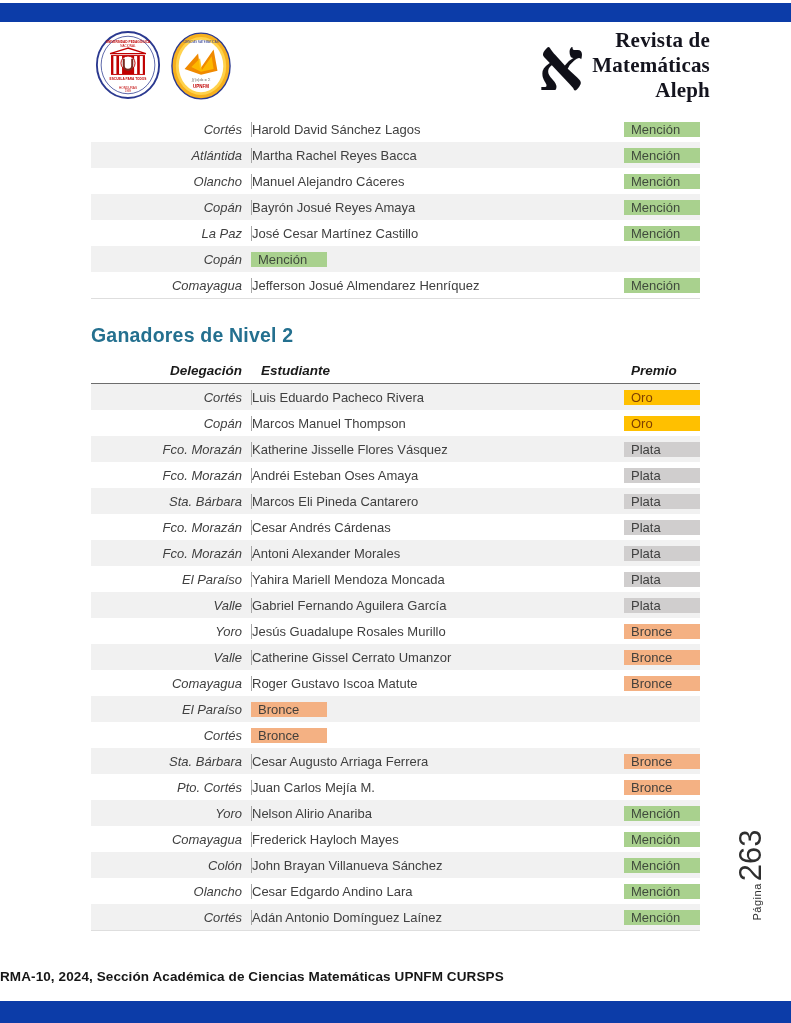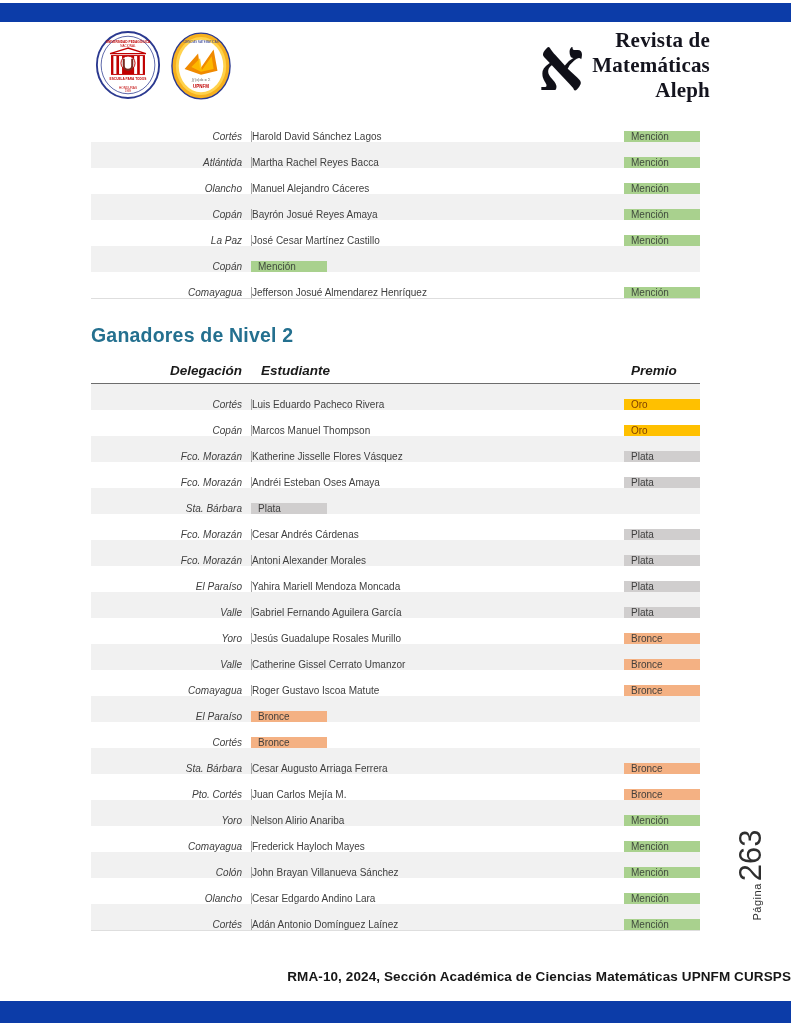--- a/index.html
+++ b/index.html
@@ -15,21 +15,21 @@
        padding:8px 81px 0 95px;height:78px;}
   .logos{display:flex;gap:9px;align-items:flex-start;}
   .brand{display:flex;align-items:center;gap:8px;margin-top:-2px;}
   .aleph{font-family:"Liberation Serif",serif;font-weight:bold;font-size:72px;
          line-height:70px;color:#101018;}
   .brand-text{text-align:right;font-family:"Liberation Serif",serif;font-weight:bold;
               font-size:21px;line-height:25px;color:#14141E;letter-spacing:.2px;}
 
   
   .tbl{margin-left:91px;width:609px;border-bottom:1px solid #dedede;}
-  .trow{display:flex;height:26px;align-items:flex-end;font-size:10px;background:#fff;}
+  .trow{display:flex;height:26px;align-items:center;font-size:13px;background:#fff;}
   .trow.stripe{background:var(--stripe,#F1F1F1);}
   .c-deleg{width:160px;display:flex;align-items:center;justify-content:flex-end;
            padding-right:9px;font-style:italic;box-sizing:border-box;}
   .c-estu{flex:1;display:flex;align-items:center;padding-left:0;
           border-left:1px solid var(--divider,#A6A6A6);}
   .c-premio{width:76px;display:flex;align-items:center;padding-left:7px;box-sizing:border-box;}
   .c-premio.oro{background:var(--oro);color:var(--oro_text);}
   .c-premio.plata{background:var(--plata);color:var(--plata_text);}
   .c-premio.bronce{background:var(--bronce);color:var(--bronce_text);}
   .c-premio.mencion{background:var(--mencion);color:var(--mencion_text);}
@@ -43,21 +43,21 @@
   h2.section{margin:24px 0 11px 91px;font-size:19.5px;line-height:24px;
              color:var(--heading,#24708F);font-weight:bold;letter-spacing:.2px;}
 
   
   .page-num{position:absolute;left:672px;top:855px;width:166px;height:40px;
             transform:rotate(-90deg);display:flex;align-items:baseline;
             justify-content:center;gap:2px;color:#2e2e2e;}
   .page-num .word{font-size:11px;letter-spacing:.5px;}
   .page-num .num{font-size:31px;line-height:31px;}
 
-  .foot{margin-top:38px;width:100%;text-align:right;font-size:13.5px;font-weight:bold;
+  .foot{margin-top:38px;width:100%;text-align:left;font-size:13.5px;font-weight:bold;
         color:#161616;letter-spacing:.1px;}
 </style>
 </head>
 <body>
 
 <div class="page">
 
   <div class="accent-bar top"></div>
 
   <div class="hdr">
@@ -164,20 +164,21 @@
           <div class="c-estu">Katherine Jisselle Flores Vásquez</div>
           <div class="c-premio plata">Plata</div>
         </div>
         <div class="trow">
           <div class="c-deleg">Fco. Morazán</div>
           <div class="c-estu">Andréi Esteban Oses Amaya</div>
           <div class="c-premio plata">Plata</div>
         </div>
         <div class="trow stripe">
           <div class="c-deleg">Sta. Bárbara</div>
+          <div class="c-estu">Marcos Eli Pineda Cantarero</div>
           <div class="c-premio plata">Plata</div>
         </div>
         <div class="trow">
           <div class="c-deleg">Fco. Morazán</div>
           <div class="c-estu">Cesar Andrés Cárdenas</div>
           <div class="c-premio plata">Plata</div>
         </div>
         <div class="trow stripe">
           <div class="c-deleg">Fco. Morazán</div>
           <div class="c-estu">Antoni Alexander Morales</div>

